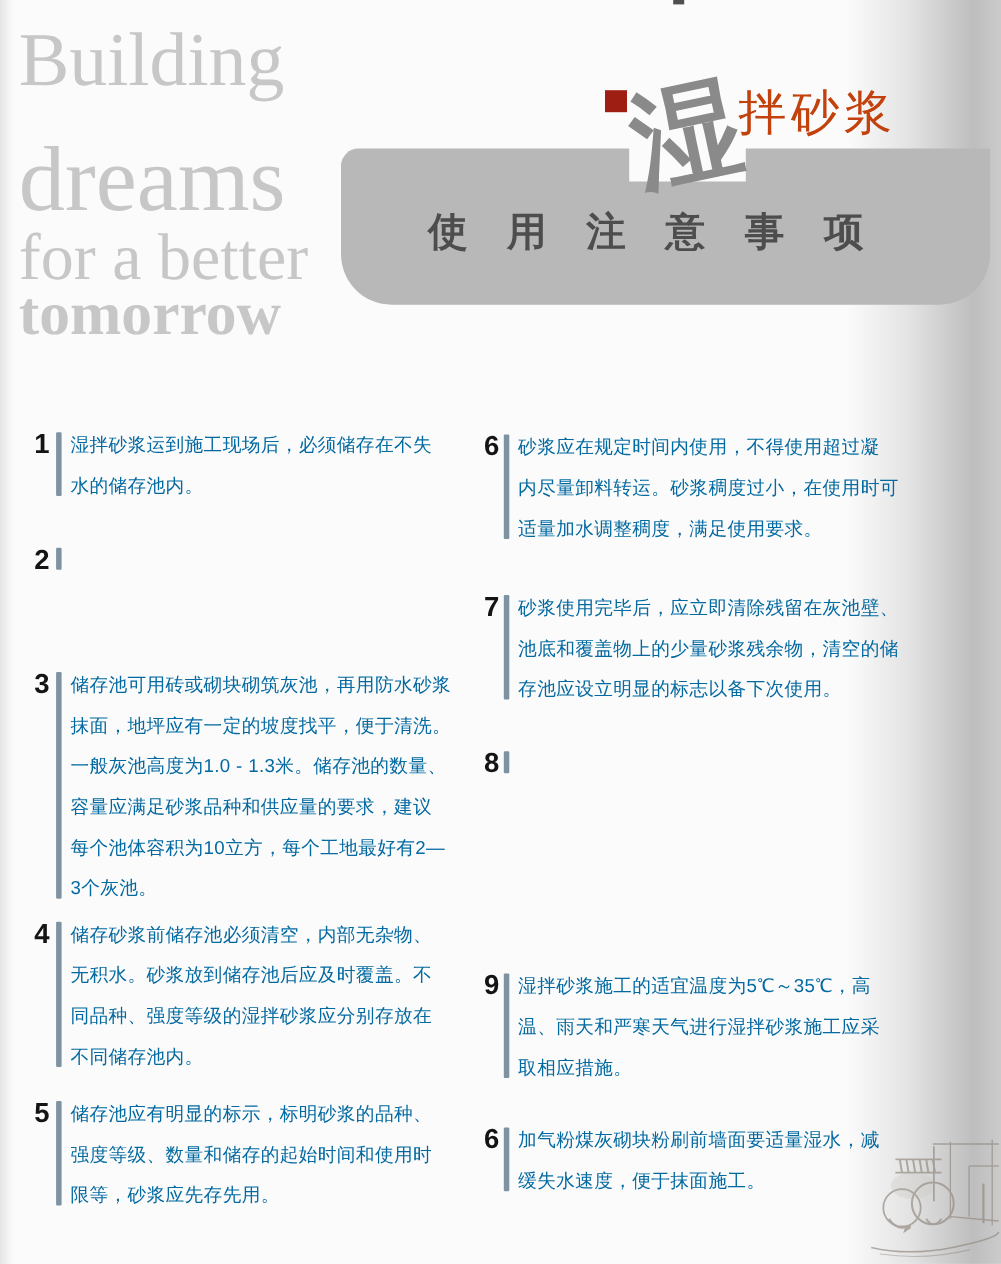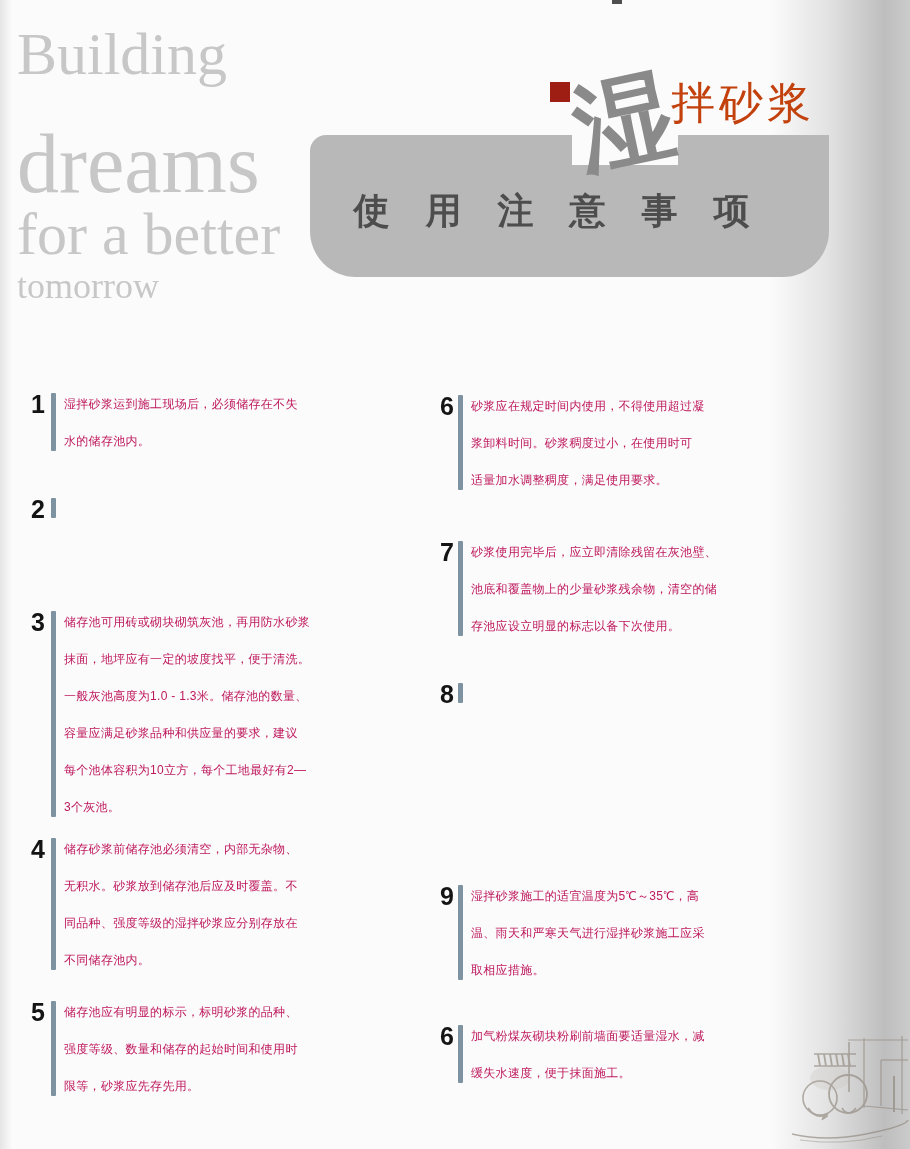--- a/index.html
+++ b/index.html
@@ -26,27 +26,27 @@
   .top-speck{
     position:absolute;left:612px;top:0;width:10px;height:4px;
     background:#4f4f4f;z-index:6;
   }
   
   .eng{
     position:absolute;left:17px;top:14px;z-index:2;
     font-family:"Liberation Serif",serif;color:#c7c7c7;
   }
   .eng span{display:block;}
-  .eng .l1{font-size:60px;line-height:80px;}
+  .eng .l1{font-size:69px;line-height:80px;}
   .eng .l2{font-size:84px;line-height:78px;margin-top:31px;}
   .eng .l3{font-size:60px;line-height:54px;margin-top:4px;}
-  .eng .l4{font-size:36px;line-height:50px;}
+  .eng .l4{font-size:56px;line-height:50px;font-weight:bold;}
   
   .banner{
-    position:absolute;left:310px;top:135px;width:519px;height:142px;z-index:2;
+    position:absolute;left:310px;top:135px;width:590px;height:142px;z-index:2;
     background:#b8b8b8;
     border-radius:16px 0 46px 46px;
     display:flex;align-items:center;justify-content:center;
   }
   .banner-text{
     font-size:36px;font-weight:bold;color:#4d4d4d;
     letter-spacing:36px;margin-top:10px;white-space:nowrap;
   }
   
   .notch{
@@ -79,21 +79,21 @@
   .col-left .item .num{width:21px;}
   .col-right .item .num{width:22px;}
   .item .bar{
     flex:none;width:5px;background:#7e93a2;border-radius:1px;
     margin-top:7px;margin-bottom:9px;
   }
   .col-left .item .bar{margin-left:6px;}
   .col-right .item .bar{margin-left:4px;}
   .item .txt{
     margin-left:8px;
-    font-size:12px;line-height:37px;color:#be185d;
+    font-size:17px;line-height:37px;color:#0369a1;
     letter-spacing:0.3px;white-space:pre;
   }
   
   .item.i1{top:386px;}  .item.i2{top:491px;}  .item.i3{top:604px;}
   .item.i4{top:831px;}  .item.i5{top:994px;}
   .item.i6{top:388px;}  .item.i7{top:534px;}  .item.i8{top:676px;}
   .item.i9{top:878px;}  .item.i10{top:1018px;}
   
   .sketch{position:absolute;left:786px;top:1030px;z-index:2;}
 </style>
@@ -158,21 +158,21 @@
 强度等级、数量和储存的起始时间和使用时
 限等，砂浆应先存先用。</div>
     </div>
   </section>
 
   <section class="col col-right">
     <div class="item i6">
       <div class="num">6</div>
       <div class="bar"></div>
       <div class="txt">砂浆应在规定时间内使用，不得使用超过凝
-浆卸料时间。砂浆稠度过小，在使用时可
+内尽量卸料转运。砂浆稠度过小，在使用时可
 适量加水调整稠度，满足使用要求。</div>
     </div>
     <div class="item i7">
       <div class="num">7</div>
       <div class="bar"></div>
       <div class="txt">砂浆使用完毕后，应立即清除残留在灰池壁、
 池底和覆盖物上的少量砂浆残余物，清空的储
 存池应设立明显的标志以备下次使用。</div>
     </div>
     <div class="item i8">

